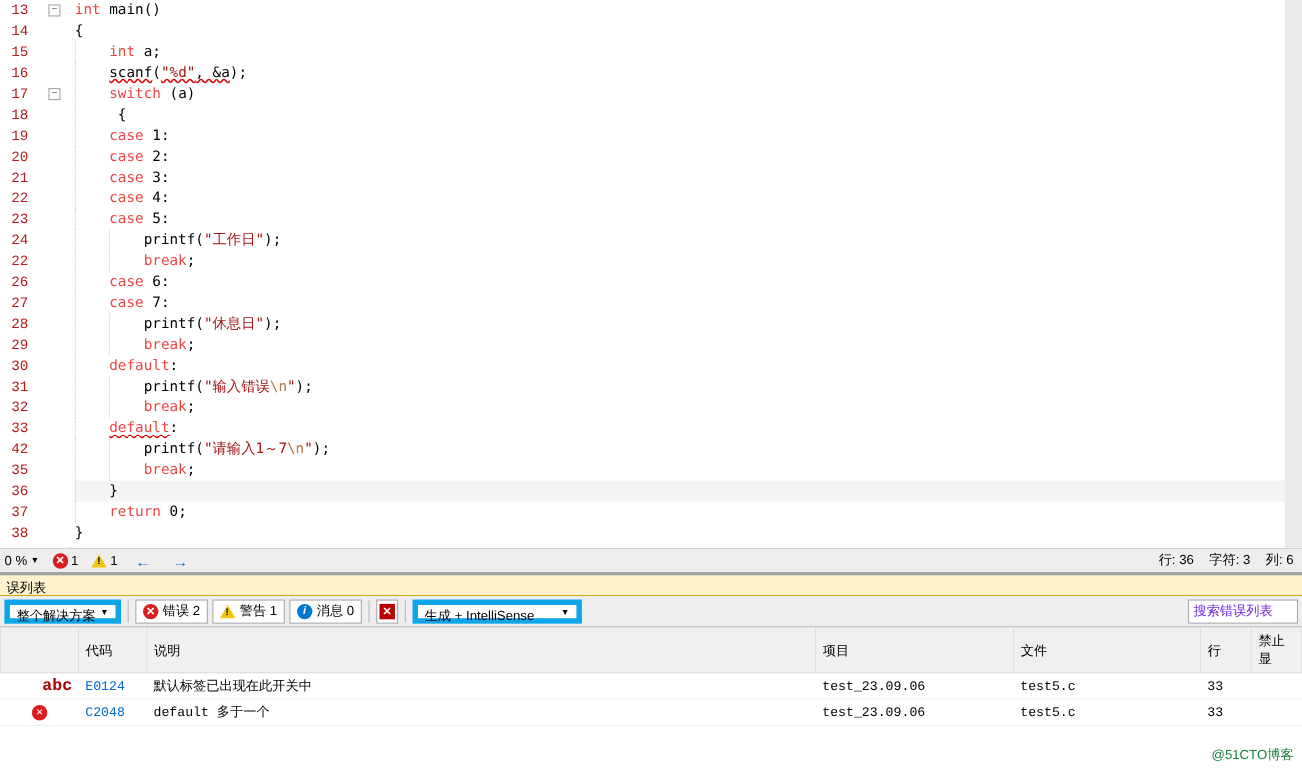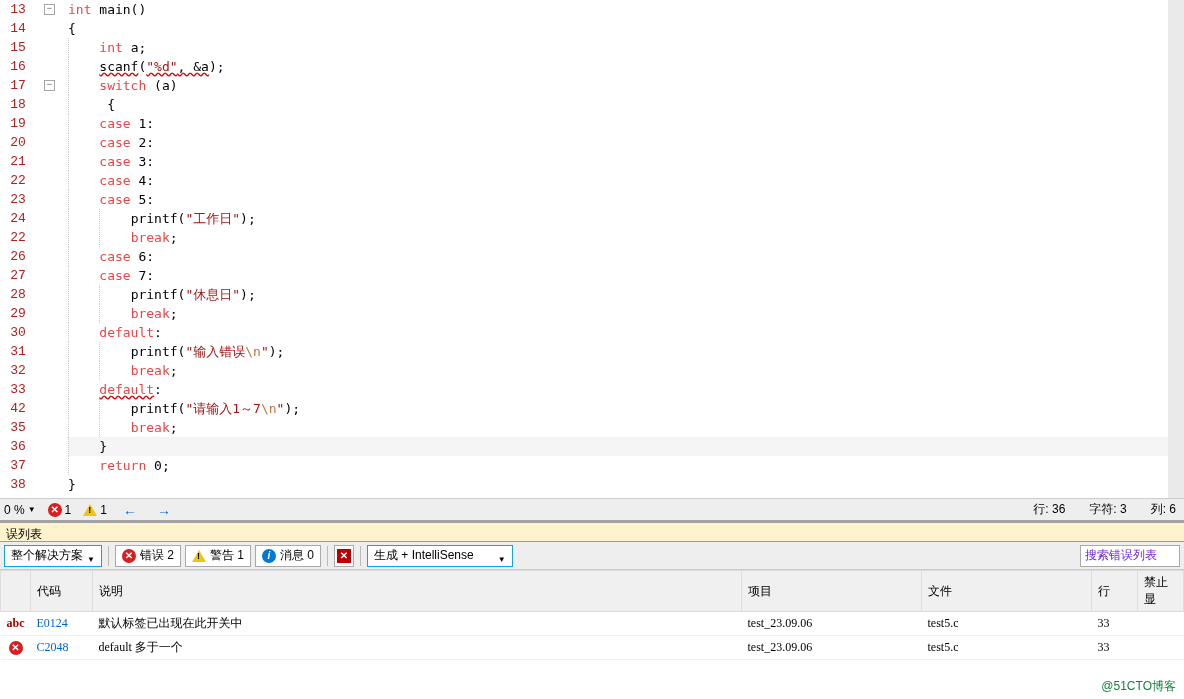--- a/index.html
+++ b/index.html
@@ -15,42 +15,42 @@
 .kw { color: #ef4444; margin-top: 30px; }
 .str { color: #a31515; }
 .esc { color: #b97844; }
 .squiggle { text-decoration: underline wavy #d00; text-decoration-skip-ink: none; }
 .guide { border-left: 1px dotted #ccc; display: inline-block; height: 19px; vertical-align: top; width: 1px; margin-right: -1px; }
 .hl-line { background: #f5f5f5; }
 .scroll-right { position: absolute; right: 0; top: 0; width: 16px; height: 100%; background: #eaeaea; }
 
 .status-bar { height: 22px; background: #eee; border-top: 1px solid #ccc; display: flex; align-items: center; font-family: "Segoe UI", sans-serif; font-size: 12px; color: #000; }
 .status-bar .sb-left { display: flex; align-items: center; gap: 12px; padding-left: 4px; }
-.status-bar .sb-right { margin-left: auto; display: flex; gap: 24px; padding-right: 8px; }
+.status-bar .sb-right { margin-left: auto; display: flex; gap: 14px; padding-right: 8px; }
 .sb-item { display: flex; align-items: center; gap: 3px; }
 .ico-err { display: inline-flex; width: 14px; height: 14px; border-radius: 50%; background: #d81e1e; color: #fff; font-size: 10px; align-items: center; justify-content: center; font-weight: bold; }
 .ico-warn { display: inline-flex; width: 0; height: 0; border-left: 7px solid transparent; border-right: 7px solid transparent; border-bottom: 12px solid #f1c40f; position: relative; }
 .ico-warn::after { content: "!"; position: absolute; left: -2px; top: 1px; font-size: 9px; color: #000; font-weight: bold; }
 .ico-info { display: inline-flex; width: 14px; height: 14px; border-radius: 50%; background: #0078d4; color: #fff; font-size: 10px; align-items: center; justify-content: center; font-weight: bold; font-style: italic; }
 .arrow { color: #0066cc; font-size: 14px; cursor: pointer; padding: 0 4px; }
 
 .panel-title { height: 22px; line-height: 22px; background: #fff3cd; border-top: 3px solid #a3a3a3; border-bottom: 1px solid #c9a400; padding-left: 6px; font-family: "Microsoft YaHei", sans-serif; font-size: 12px; }
 .toolbar { height: 28px; background: #eee; display: flex; align-items: center; gap: 4px; padding: 0 4px; font-family: "Microsoft YaHei", sans-serif; font-size: 12px; border-bottom: 1px solid #ccc; }
 .tb-btn { display: flex; align-items: center; gap: 4px; padding: 2px 6px; border: 1px solid #aaa; background: #fff; cursor: pointer; height: 22px; }
-.tb-dd { display: flex; align-items: flex-end; gap: 4px; padding: 2px 6px; border: 1px solid #0ea5e9; background: #fff; cursor: pointer; height: 22px; }
+.tb-dd { display: flex; align-items: flex-start; gap: 4px; padding: 2px 6px; border: 5px solid #0ea5e9; background: #fff; cursor: pointer; height: 22px; }
 .tb-sep { width: 1px; height: 20px; background: #bbb; margin: 0 2px; }
 .tb-search { margin-left: auto; border: 1px solid #aaa; background: #fff; height: 22px; width: 100px; padding: 0 4px; display: flex; align-items: center; color: #6d28d9; }
 .ico-clear { width: 14px; height: 14px; background: #b00; color: #fff; display: inline-flex; align-items: center; justify-content: center; font-size: 10px; font-weight: bold; }
 
-.err-table { width: 100%; border-collapse: collapse; font-family: Liberation Serif, serif; font-size: 12px; }
+.err-table { width: 100%; border-collapse: collapse; font-family: Liberation Mono, monospace; font-size: 12px; }
 .err-table th { text-align: left; font-weight: normal; background: #f0f0f0; border: 1px solid #ddd; padding: 3px 6px; height: 22px; }
 .err-table td { padding: 3px 6px; border-bottom: 1px solid #f0f0f0; height: 22px; }
 .err-table .code-col-td { color: #0066cc; }
 .ico-cell { width: 22px; text-align: center; }
-.ico-abc { font-size: 12px; color: #a00; font-weight: bold; }
+.ico-abc { font-size: 15px; color: #a00; font-weight: bold; margin-left: 32px; }
 
 .watermark { position: absolute; right: 8px; bottom: 4px; color: #15803d; font-family: "Microsoft YaHei", sans-serif; font-size: 12px; }
 </style>
 </head>
 <body>
 
 <div class="editor-area">
   <div class="gutter" id="gutter">
       <div>13</div>
       <div>14</div>

